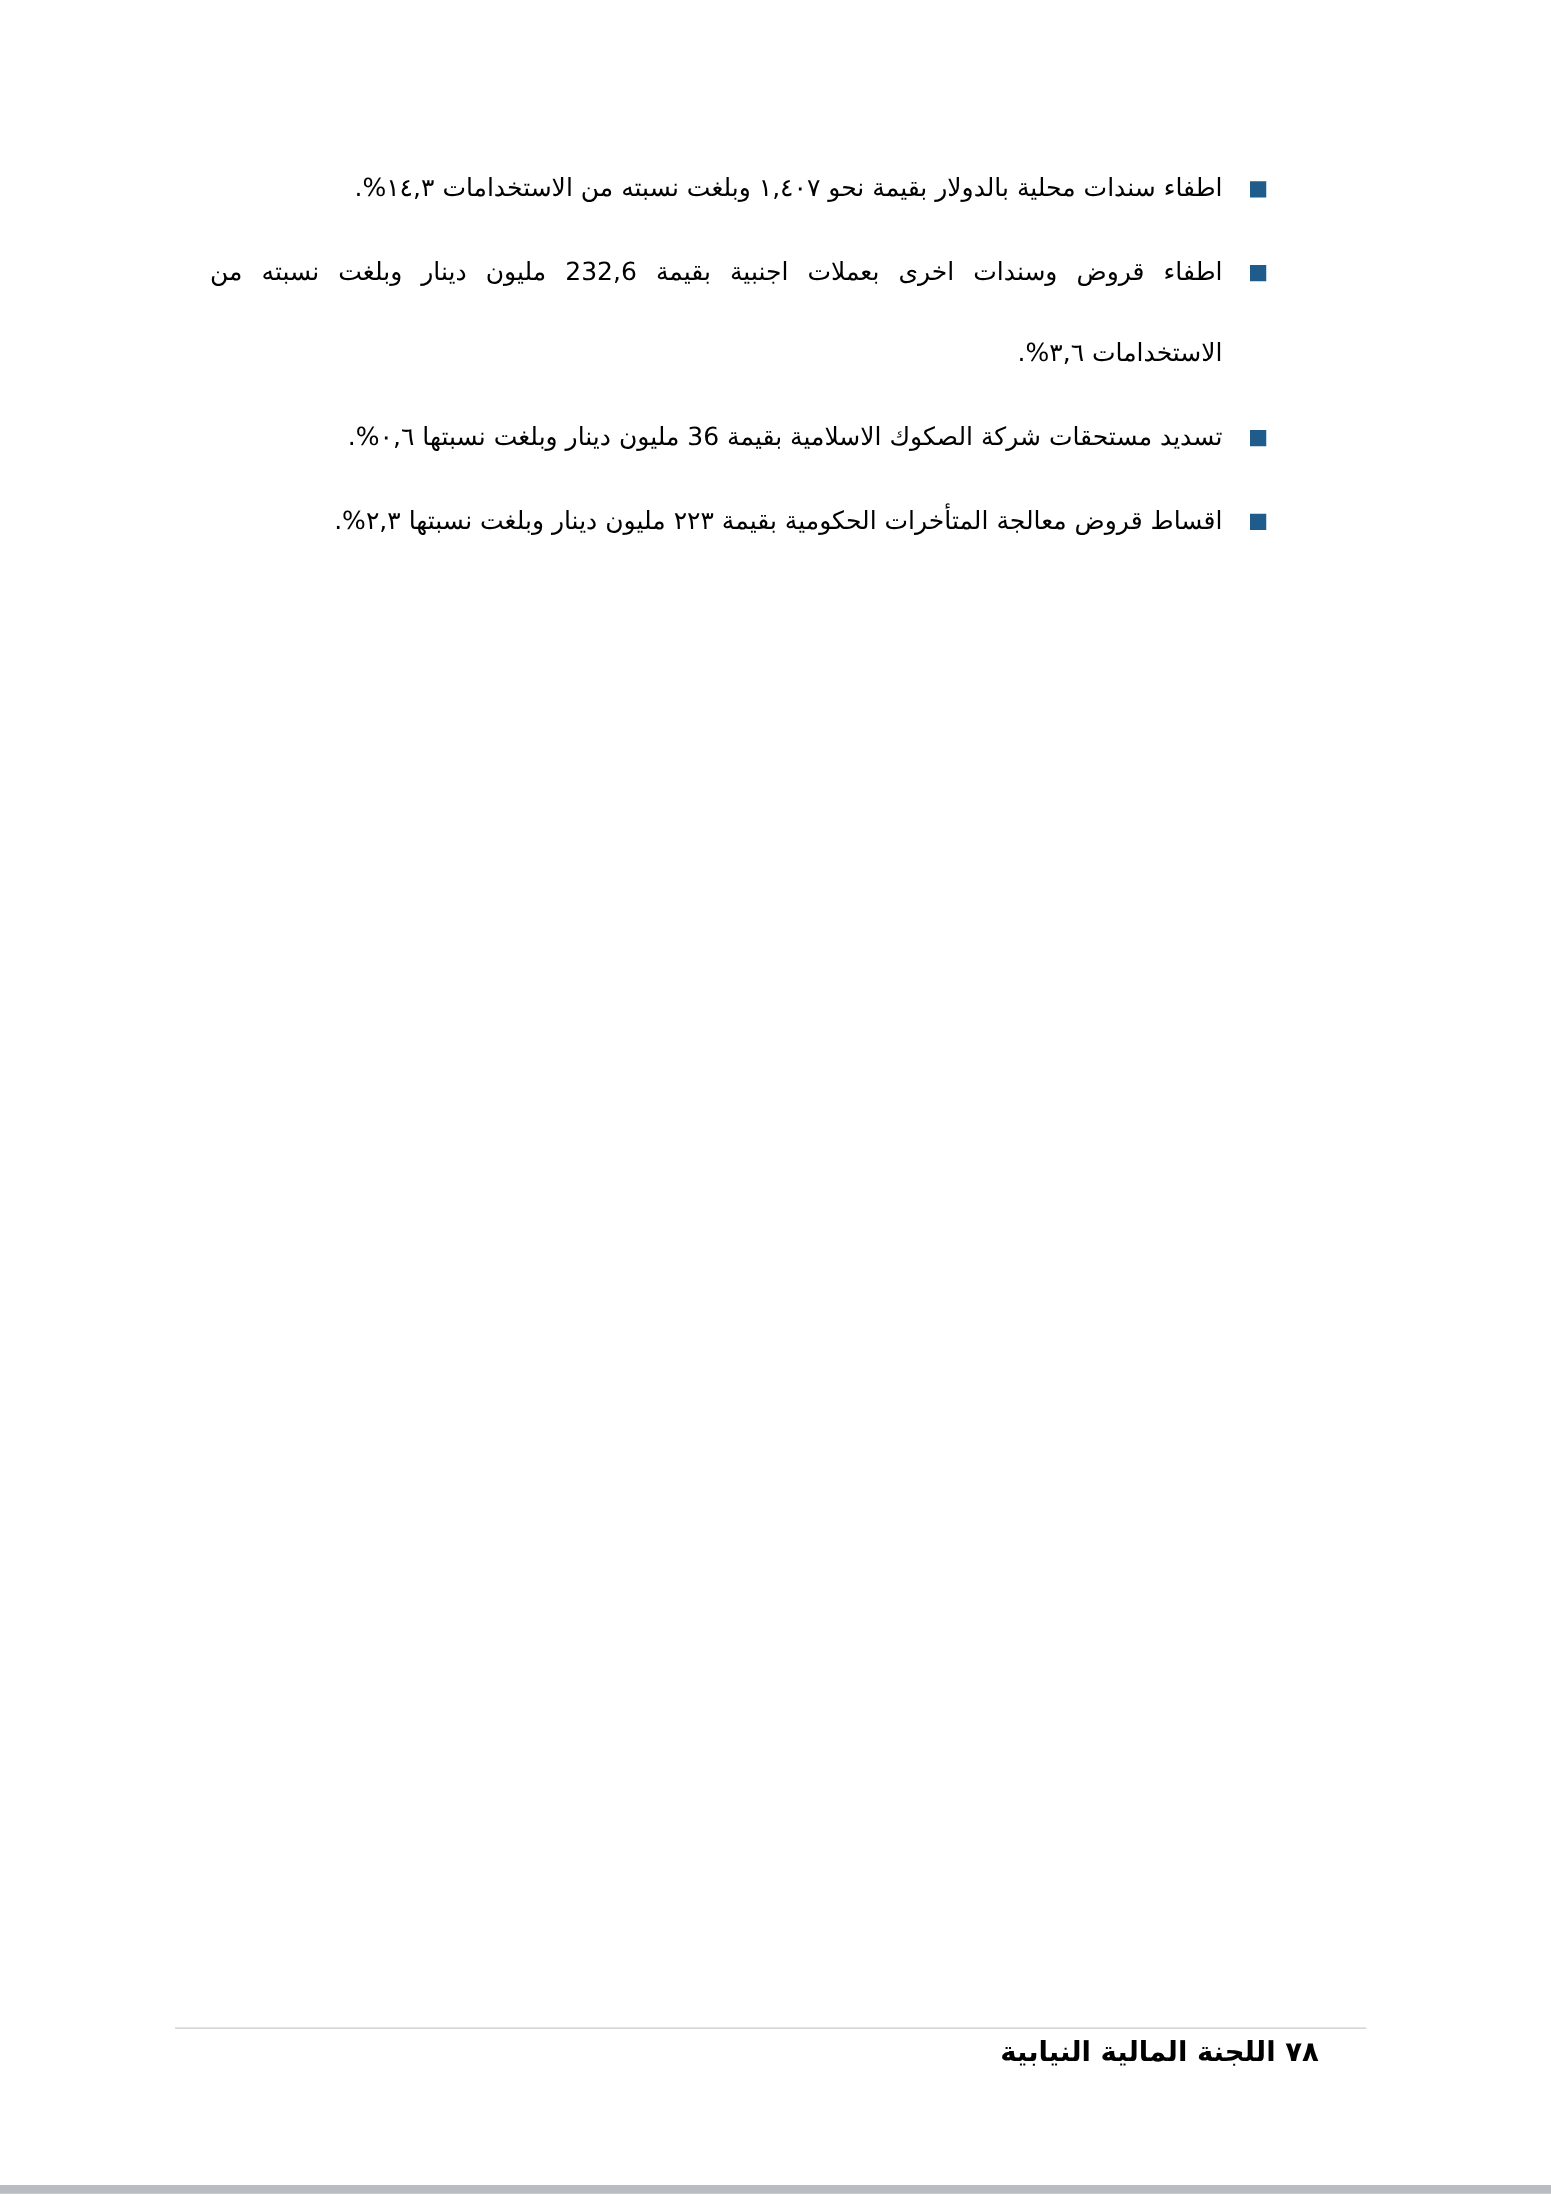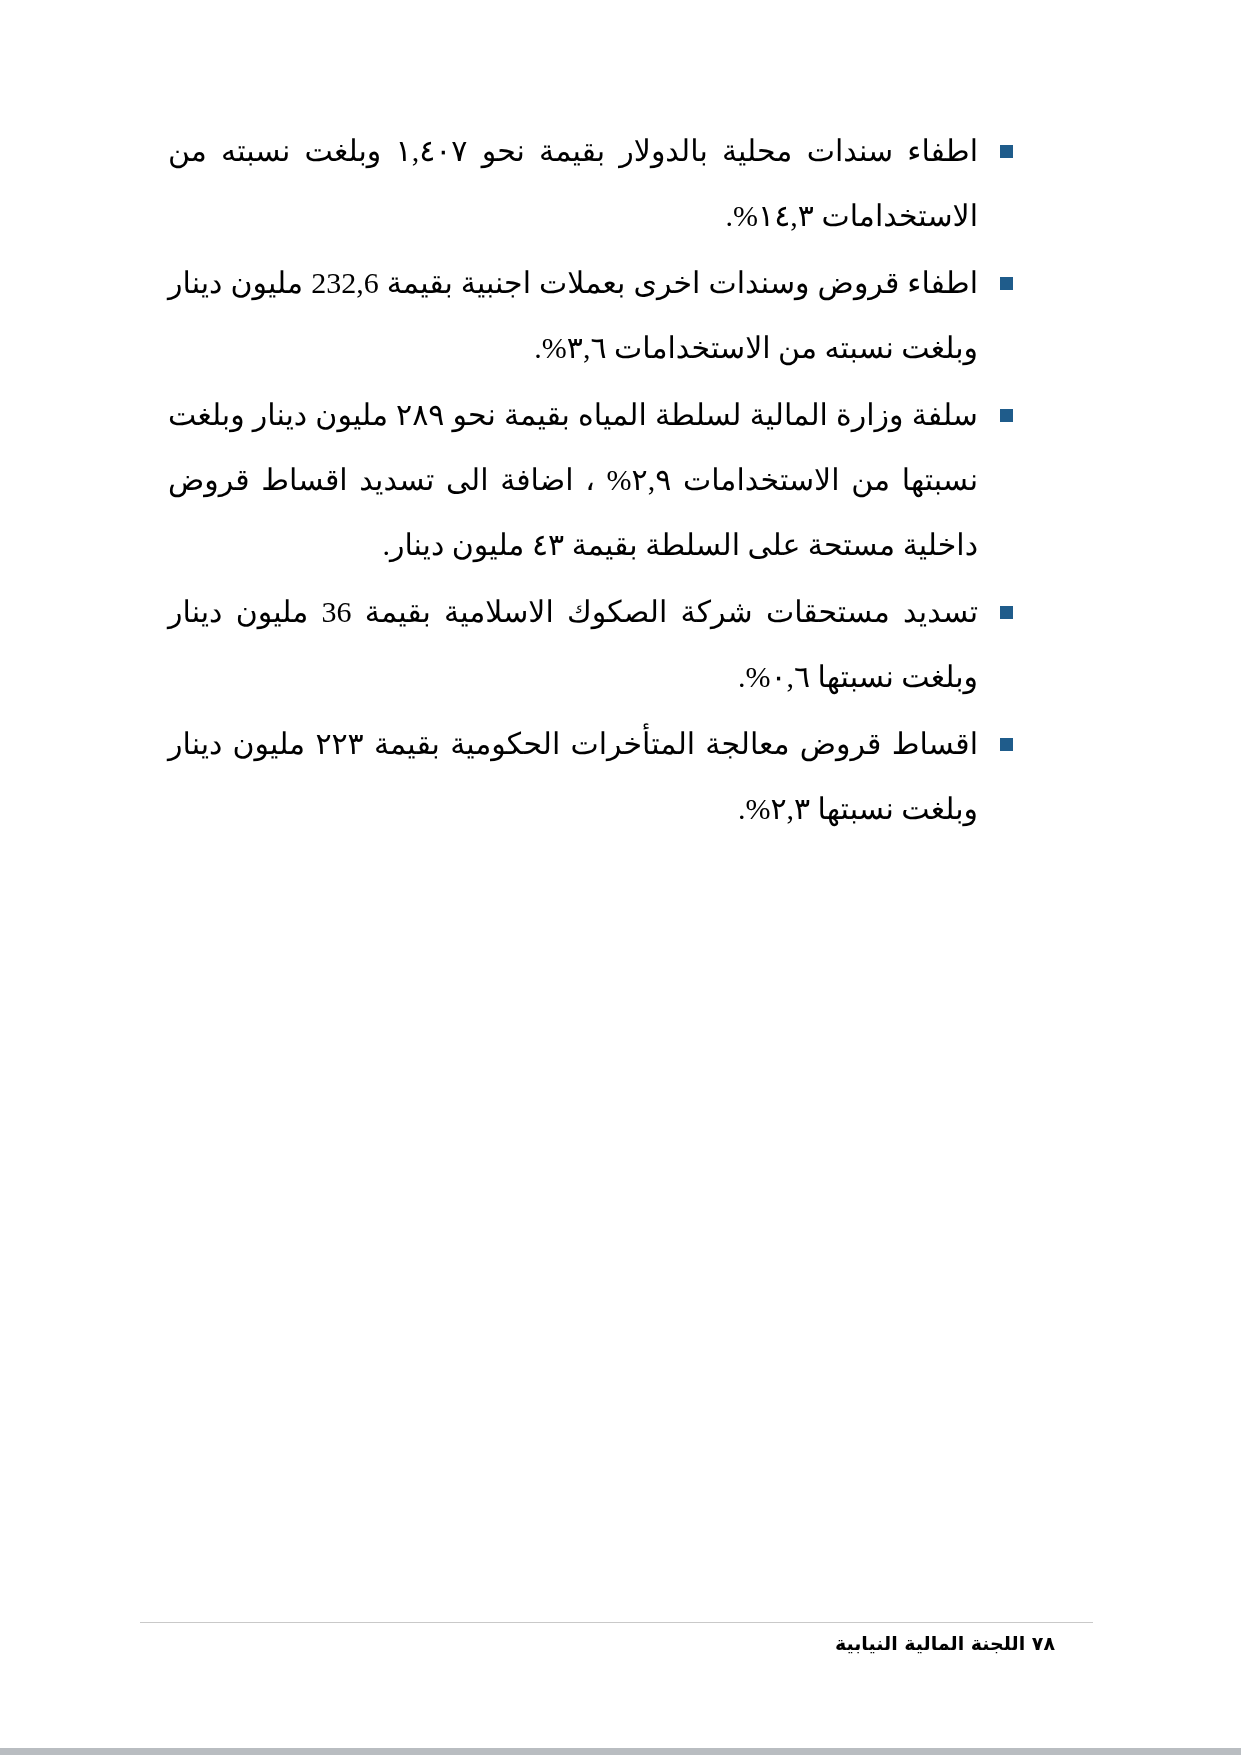--- a/index.html
+++ b/index.html
@@ -29,25 +29,24 @@
   }
   ul.bullet-list {
     list-style: none;
     margin: 0;
     padding: 0;
   }
   ul.bullet-list li {
     position: relative;
     padding-right: 35px;     
     margin: 0 0 2px 0;
-    font-size: 30px;
+    font-size: 20px;
     line-height: 65px;
     text-align: justify;
     text-align-last: right;
-    font-family: Liberation Serif, serif;
   }
   .bullet-square {
     position: absolute;
     right: 0;
     top: 27px;
     width: 13px;
     height: 13px;
     display: inline-block;
   }
   .footer-rule {
@@ -56,21 +55,21 @@
     left: 140px;
     right: 148px;
     height: 1px;
     background: #c9c9c9;
   }
   .footer {
     position: absolute;
     top: 1628px;
     right: 186px;
     direction: rtl;
-    font-size: 19px;
+    font-size: 22px;
     font-weight: bold;
     line-height: 30px;
     white-space: nowrap;
   }
   .window-bottom-edge {
     position: absolute;
     bottom: 0;
     left: 0;
     width: 100%;
     height: 7px;
@@ -87,24 +86,20 @@
       <li>
         <span class="bullet-square" style="background: rgb(31, 92, 139);"></span>
         <span>اطفاء سندات محلية بالدولار بقيمة نحو  ١,٤٠٧ وبلغت نسبته من الاستخدامات ١٤,٣%.</span>
       </li>
       <li>
         <span class="bullet-square" style="background: rgb(31, 92, 139);"></span>
         <span>اطفاء قروض وسندات اخرى بعملات اجنبية بقيمة 232,6 مليون دينار  وبلغت نسبته من الاستخدامات ٣,٦%.</span>
       </li>
       <li>
         <span class="bullet-square" style="background: rgb(31, 92, 139);"></span>
-        <span>سلفة وزارة المالية لسلطة المياه بقيمة نحو ٢٨٩ مليون دينار وبلغت نسبتها من الاستخدامات ٢,٩% ، اضافة الى تسديد اقساط قروض داخلية مستحة على السلطة بقيمة ٤٣ مليون دينار.</span>
-      </li>
-      <li>
-        <span class="bullet-square" style="background: rgb(31, 92, 139);"></span>
         <span>تسديد مستحقات شركة الصكوك الاسلامية بقيمة 36 مليون دينار  وبلغت نسبتها ٠,٦%.</span>
       </li>
       <li>
         <span class="bullet-square" style="background: rgb(31, 92, 139);"></span>
         <span>اقساط قروض معالجة المتأخرات الحكومية بقيمة ٢٢٣ مليون دينار وبلغت نسبتها ٢,٣%.</span>
       </li>
     </ul>
   </div>
 
   <div class="footer-rule"></div>

